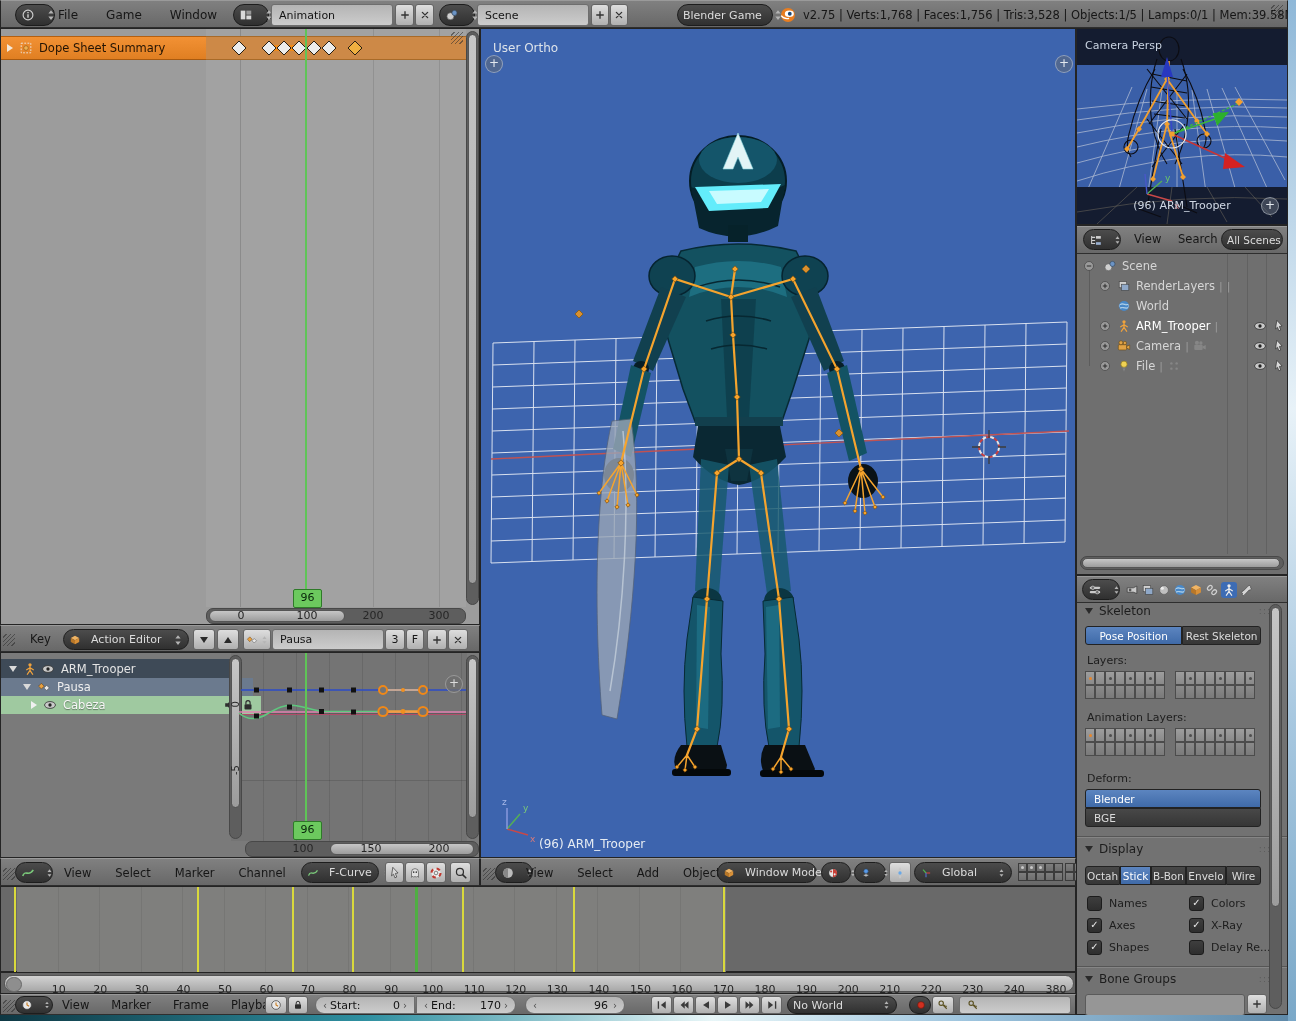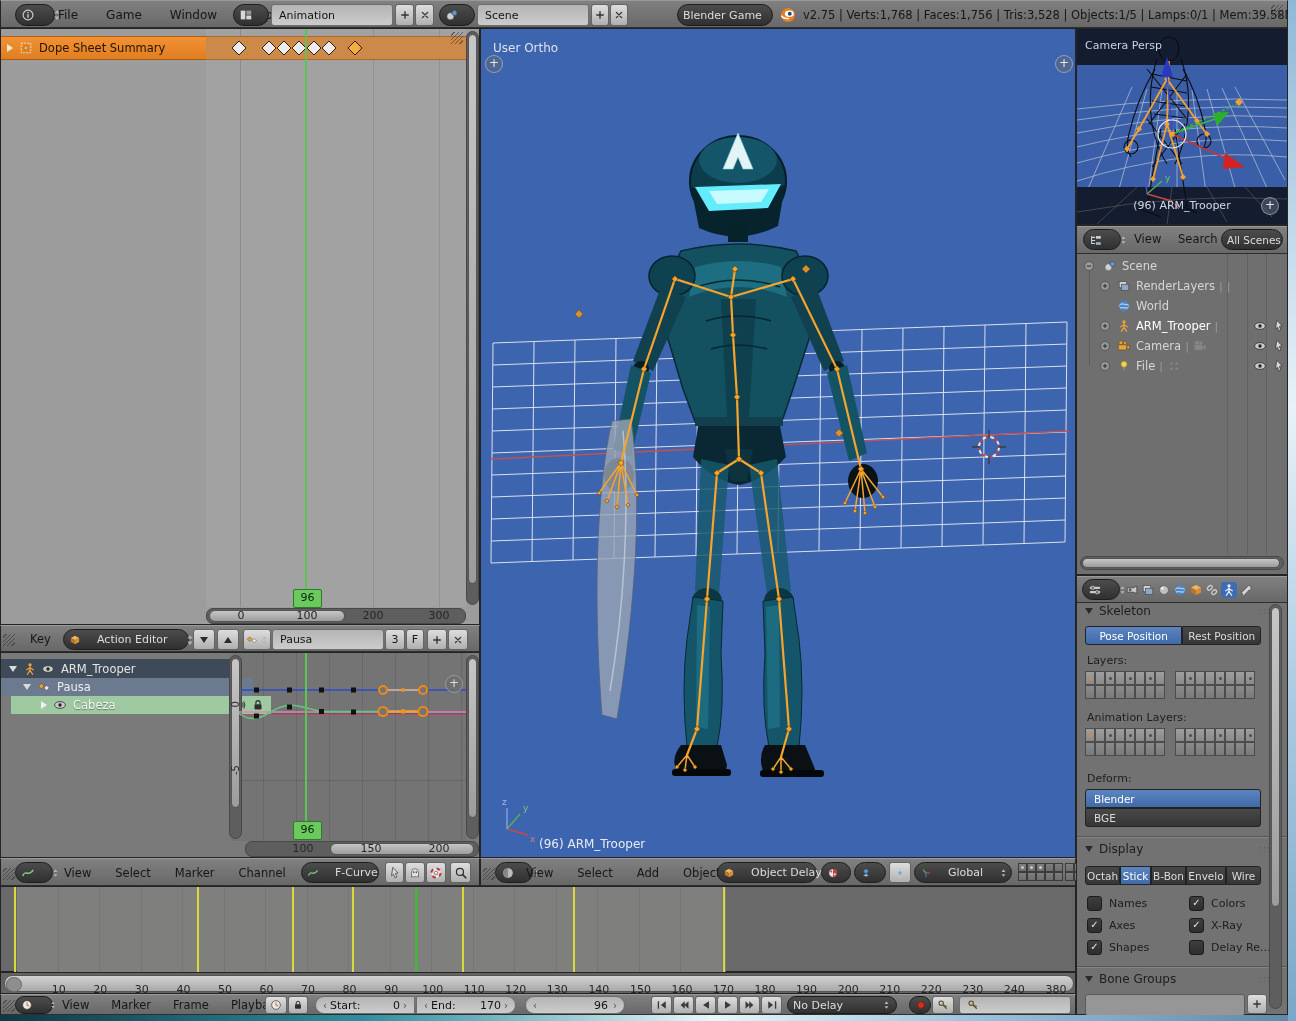--- a/index.html
+++ b/index.html
@@ -4,21 +4,21 @@
 <style>
   html,body{margin:0;padding:0;background:#0e1824;}
   #app{position:relative;width:1296px;height:1021px;overflow:hidden;background:#6a6a6a;
        font-family:"DejaVu Sans",sans-serif;-webkit-font-smoothing:antialiased;}
   .abs{position:absolute;}
   .pane{position:absolute;box-sizing:border-box;border:1px solid #242424;}
   .bar{background:linear-gradient(#808080,#686868);border-top:1px solid #9a9a9a;border-bottom:1px solid #2e2e2e;}
   .menu{font-size:12px;color:#161616;padding:0 5px;line-height:26px;white-space:nowrap;}
   .menu.sm{line-height:20px;font-size:11.5px;}
   .wd{box-sizing:border-box;background:linear-gradient(#4c4c4c,#303030);border:1px solid #1d1d1d;border-radius:11px;
-      color:#dcdcdc;font-size:11px;display:flex;align-items:center;padding:0 5px;gap:16px;white-space:nowrap;}
+      color:#dcdcdc;font-size:11px;display:flex;align-items:center;padding:0 5px;gap:10px;white-space:nowrap;}
   .wl{box-sizing:border-box;background:linear-gradient(#dedede,#b0b0b0);border:1px solid #646464;border-radius:3px;
       color:#181818;font-size:11px;display:flex;align-items:center;justify-content:center;gap:2px;white-space:nowrap;}
   .wf{box-sizing:border-box;background:linear-gradient(#b4b4b4,#cccccc);border:1px solid #6e6e6e;border-radius:3px;
       color:#141414;font-size:11px;display:flex;align-items:center;padding:0 7px;white-space:nowrap;}
   .grow{flex:1;}
   .i{width:14px;height:14px;flex:none;}
   .i12{width:12px;height:12px;flex:none;}
   .track{background:#5e5e5e;border:1px solid #484848;border-radius:7px;box-sizing:border-box;}
   .thumb{position:absolute;background:linear-gradient(#c6c6c6,#9c9c9c);border:1px solid #555;border-radius:6px;box-sizing:border-box;}
   .grip{position:absolute;width:12px;height:12px;opacity:.55;
@@ -441,21 +441,21 @@
         </svg>
       <span style="font-size:11.5px;color:#e4e4e4;margin-left:6px">ARM_Trooper</span>
     </div>
     <div class="abs row" style="left:0;top:25px;width:230px;height:18px;background:#6b7a8e;padding-left:22px">
       <span class="tri-d"></span>
       <svg class="i" style="margin-left:6px">
           <use href="#s-kf"></use>
         </svg>
       <span style="font-size:11.5px;color:#eeeeee;margin-left:6px">Pausa</span>
     </div>
-    <div class="abs row" style="left:10px;top:43px;width:230px;height:18px;background:#9fc9a0;padding-left:30px">
+    <div class="abs row" style="left:0;top:43px;width:230px;height:18px;background:#9fc9a0;padding-left:30px">
       <span class="tri-r" style="border-left-color:#f0f0f0"></span>
       <svg class="i" style="margin-left:6px">
           <use href="#s-eye"></use>
         </svg>
       <span style="font-size:11.5px;color:#f6f6f6;margin-left:6px;text-shadow:0 1px 1px rgba(0,0,0,.4)">Cabeza</span>
       <span class="grow"></span>
       <svg class="i">
           <use href="#s-speaker"></use>
         </svg>
       <svg class="i" style="margin:0 6px 0 4px">
@@ -669,21 +669,21 @@
     <div class="abs row" style="left:40px;top:2px;height:24px;gap:14px">
       <span class="menu sm">View</span>
       <span class="menu sm">Select</span>
       <span class="menu sm">Add</span>
       <span class="menu sm">Object</span>
     </div>
     <div class="wd abs" style="left:236px;top:3px;width:100px;height:21px">
       <svg class="i12">
           <use href="#s-cube"></use>
         </svg>
-      <span class="grow">Object Delay</span>
+      <span class="grow">Window Mode</span>
       <svg class="i12" style="width:9px">
           <use href="#s-updown"></use>
         </svg>
     </div>
     <div class="wd abs" style="left:340px;top:3px;width:30px;height:21px">
       <svg class="i12">
           <use href="#s-shading"></use>
         </svg>
       <svg class="i12" style="width:8px">
           <use href="#s-updown"></use>
@@ -960,21 +960,21 @@
     </div>
 
     <div class="abs panelhdr" style="left:8px;top:28px;width:190px">
       <span class="tri-d dk"></span>
         <span>Skeleton</span>
         <span class="grow"></span>
         <span class="dots">::::</span>
     </div>
     <div class="abs row" style="left:8px;top:50px;width:176px;height:19px">
       <div class="seg act" style="width:109px;height:19px;border-radius:3px 0 0 3px">Pose Position</div>
-      <div class="seg" style="width:88px;height:19px;border-radius:0 3px 3px 0">Rest Position</div>
+      <div class="seg" style="width:88px;height:19px;border-radius:0 3px 3px 0">Rest Skeleton</div>
     </div>
     <span class="abs" style="left:10px;top:78px;font-size:11px;color:#1d1d1d">Layers:</span>
     <div class="lgrid" style="left:8px;top:95px">
       <div class="lcell">
           <span class="ldot o"></span>
         </div>
         <div class="lcell"></div>
         <div class="lcell">
           <span class="ldot"></span>
         </div>
@@ -1253,21 +1253,21 @@
             <use href="#s-tpnkey"></use>
           </svg>
         </div>
       <div class="wl" style="width:21px;height:18px">
           <svg class="i12">
             <use href="#s-tpend"></use>
           </svg>
         </div>
     </div>
     <div class="wd abs" style="left:786px;top:1px;width:110px;height:18px">
-      <span class="grow">No Delay</span>
+      <span class="grow">No World</span>
       <svg class="i12" style="width:9px">
           <use href="#s-updown"></use>
         </svg>
     </div>
     <div class="wd abs" style="left:908px;top:1px;width:22px;height:18px">
         <svg class="i12">
           <use href="#s-rec"></use>
         </svg>
       </div>
     <div class="wl abs" style="left:931px;top:1px;width:22px;height:18px">

